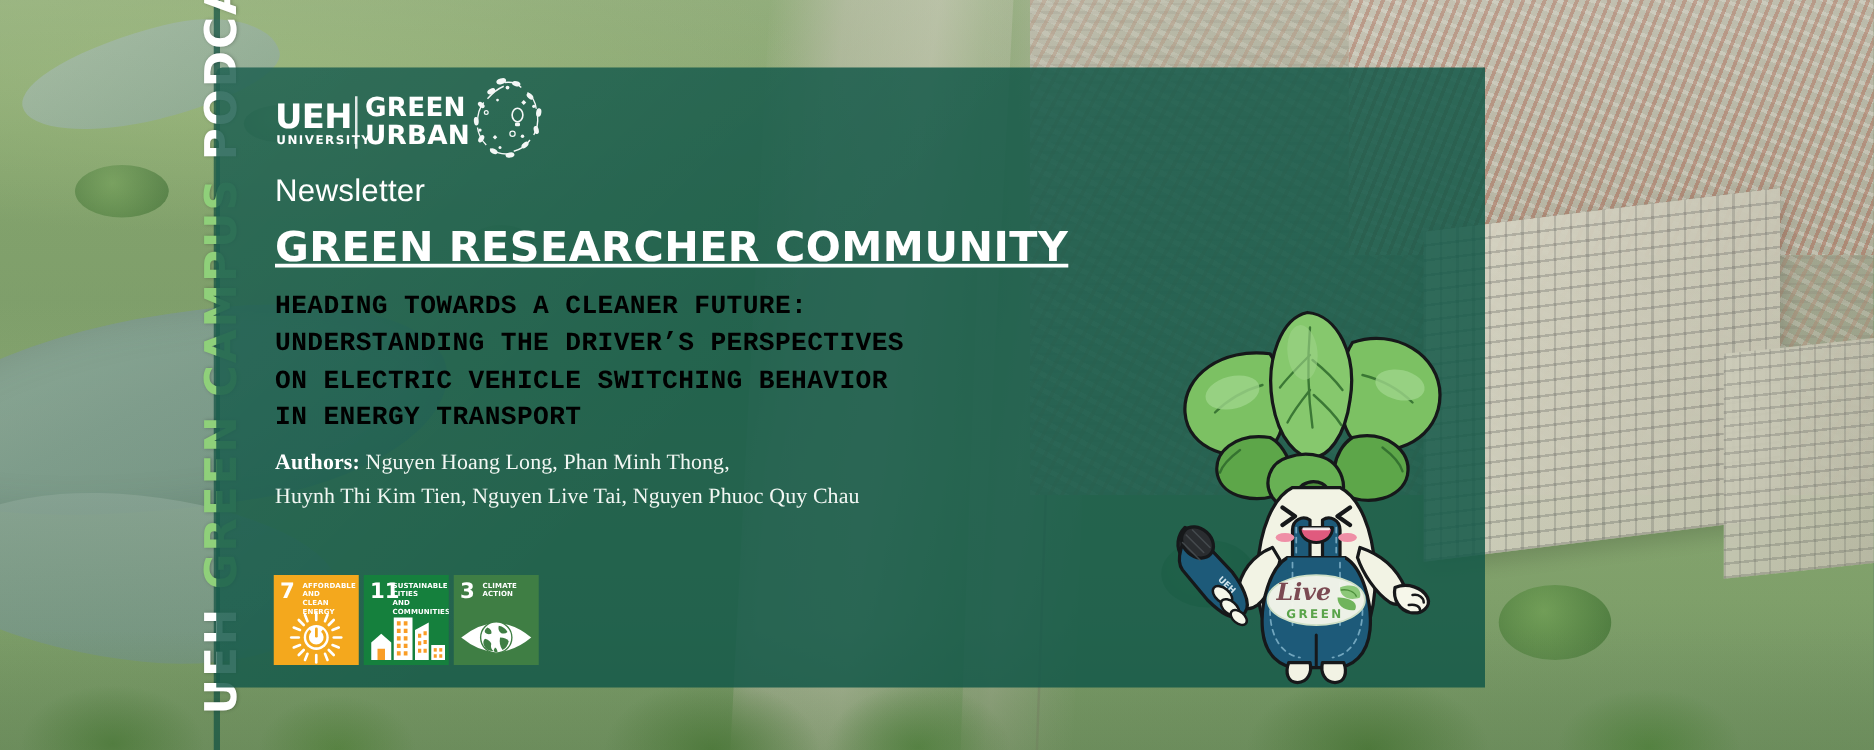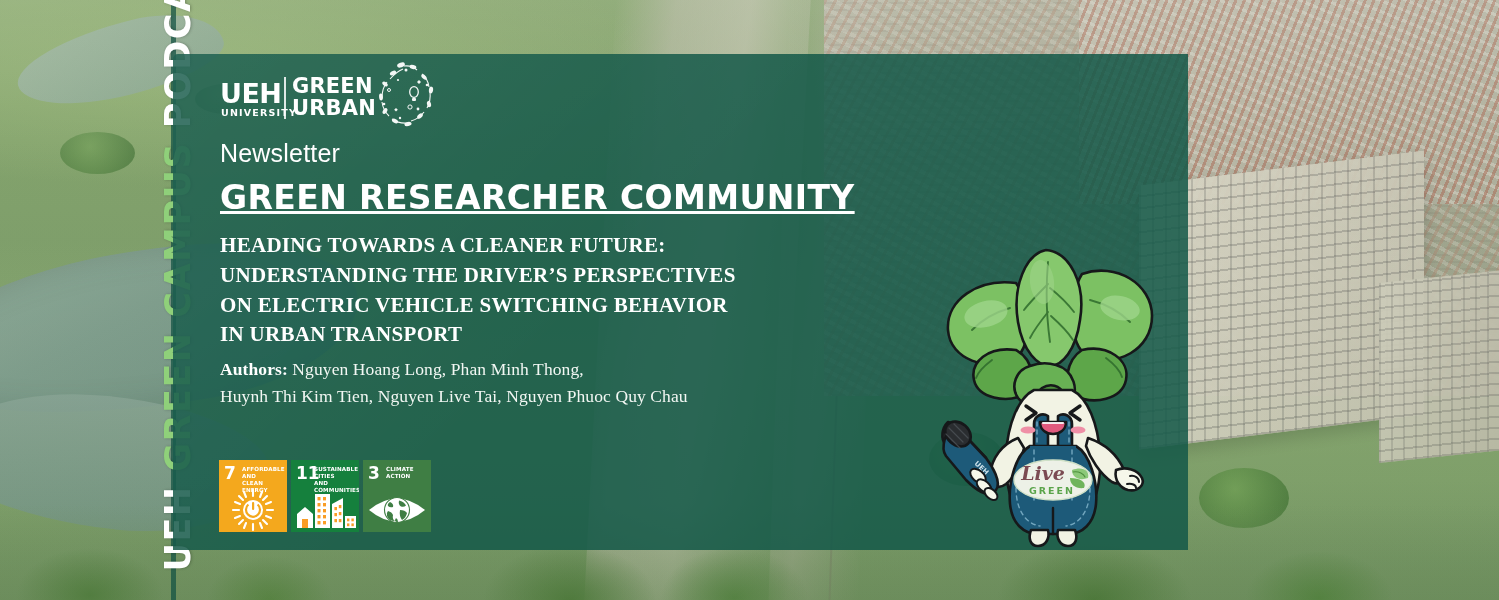--- a/index.html
+++ b/index.html
@@ -178,22 +178,22 @@
     font-size:25px; color:#fff; font-weight:400; letter-spacing:.2px;text-align:center;
   }
   #headline {
     position:absolute; left:220px; top:181px;
     font-family:"DejaVu Sans", sans-serif;
     font-size:33px; font-weight:bold; color:#fff;
     letter-spacing:.4px; line-height:1;text-decoration:underline;
   }
   #subhead {
     position:absolute; left:220px; top:231px;
-    font-family:Liberation Serif, serif;
-    font-size:21px; font-weight:bold; color:#ffffff;
+    font-family:Liberation Mono, monospace;
+    font-size:21px; font-weight:bold; color:#000000;
     letter-spacing:.3px; line-height:1.42;
   }
   #authors {
     position:absolute; left:220px; top:356px;
     font-size:17.5px; color:#f2f7f3; line-height:1.52; letter-spacing:.1px;font-family:Liberation Serif, serif;
   }
   #authors .lbl { font-weight:bold; color:#fff; }
 
   
   #sdgs { position:absolute; left:219px; top:460px; display:flex; gap:4px; }
@@ -303,21 +303,21 @@
 </div>
 
 <div id="kicker">Newsletter</div>
 
 <div id="headline">GREEN RESEARCHER COMMUNITY</div>
 
 <div id="subhead">
   <div>HEADING TOWARDS A CLEANER FUTURE:</div>
   <div>UNDERSTANDING THE DRIVER’S PERSPECTIVES</div>
   <div>ON ELECTRIC VEHICLE SWITCHING BEHAVIOR</div>
-  <div>IN URBAN TRANSPORT</div>
+  <div>IN ENERGY TRANSPORT</div>
 </div>
 
 <div id="authors">
   <div><span class="lbl">Authors:</span><span> Nguyen Hoang Long, Phan Minh Thong,</span></div>
   <div>Huynh Thi Kim Tien, Nguyen Live Tai, Nguyen Phuoc Quy Chau</div>
 </div>
 
 <div id="sdgs">
 
   <div class="sdg" style="background:#f4a81d">

